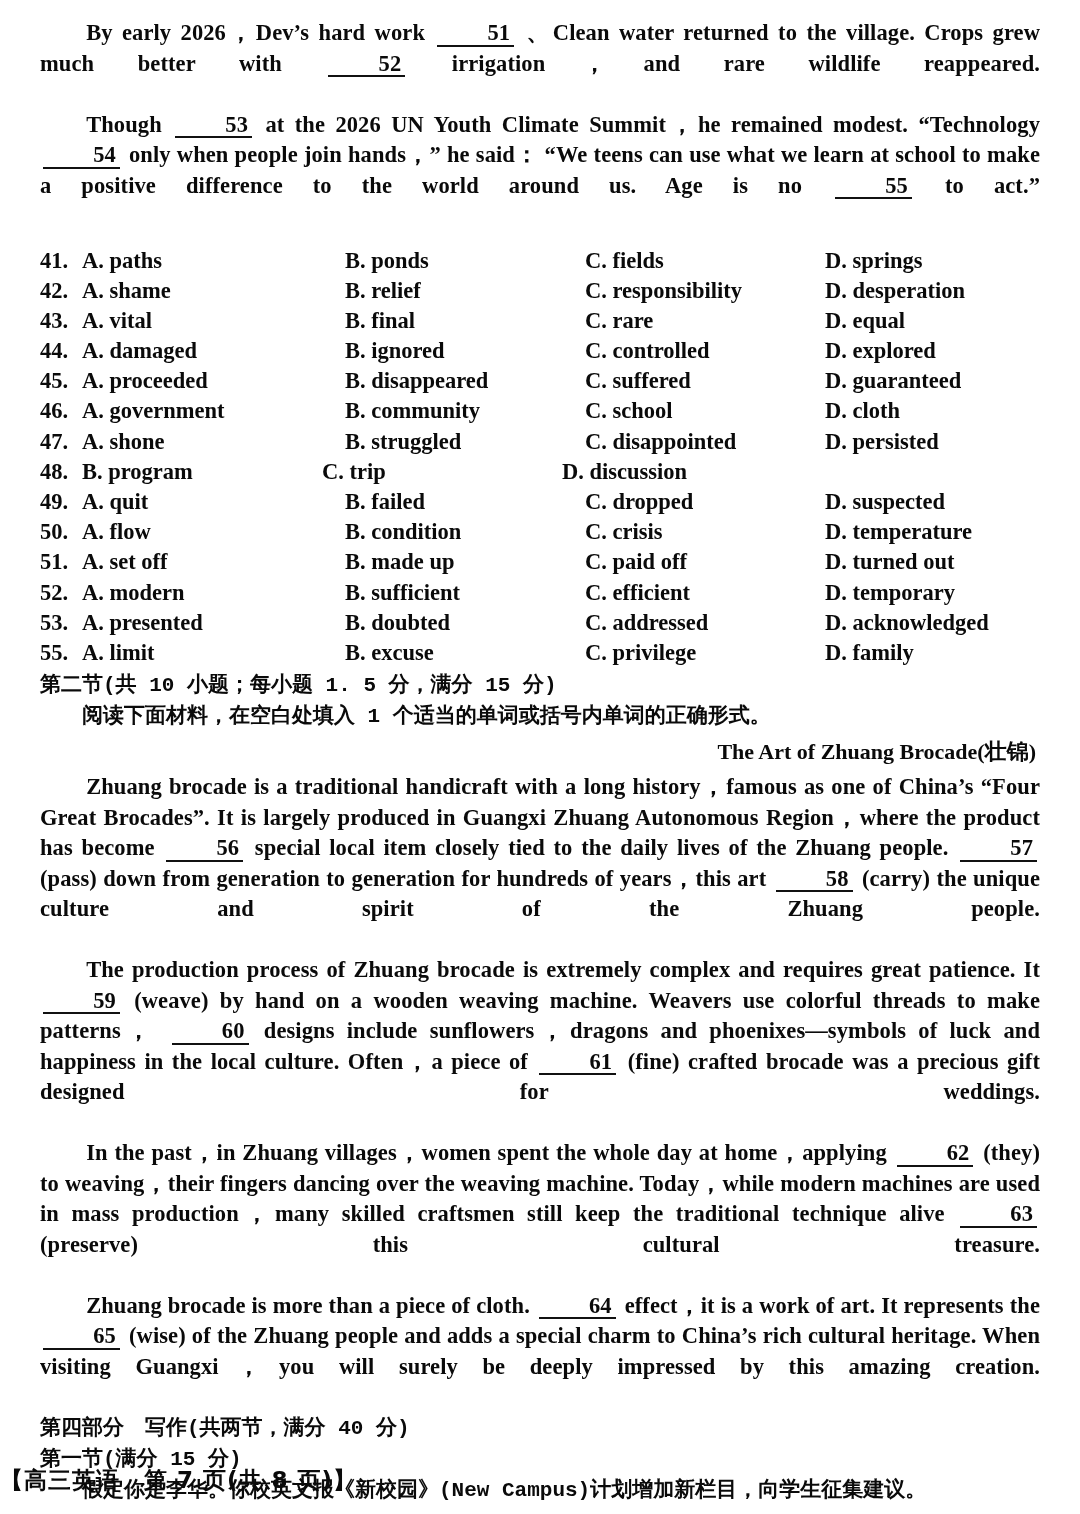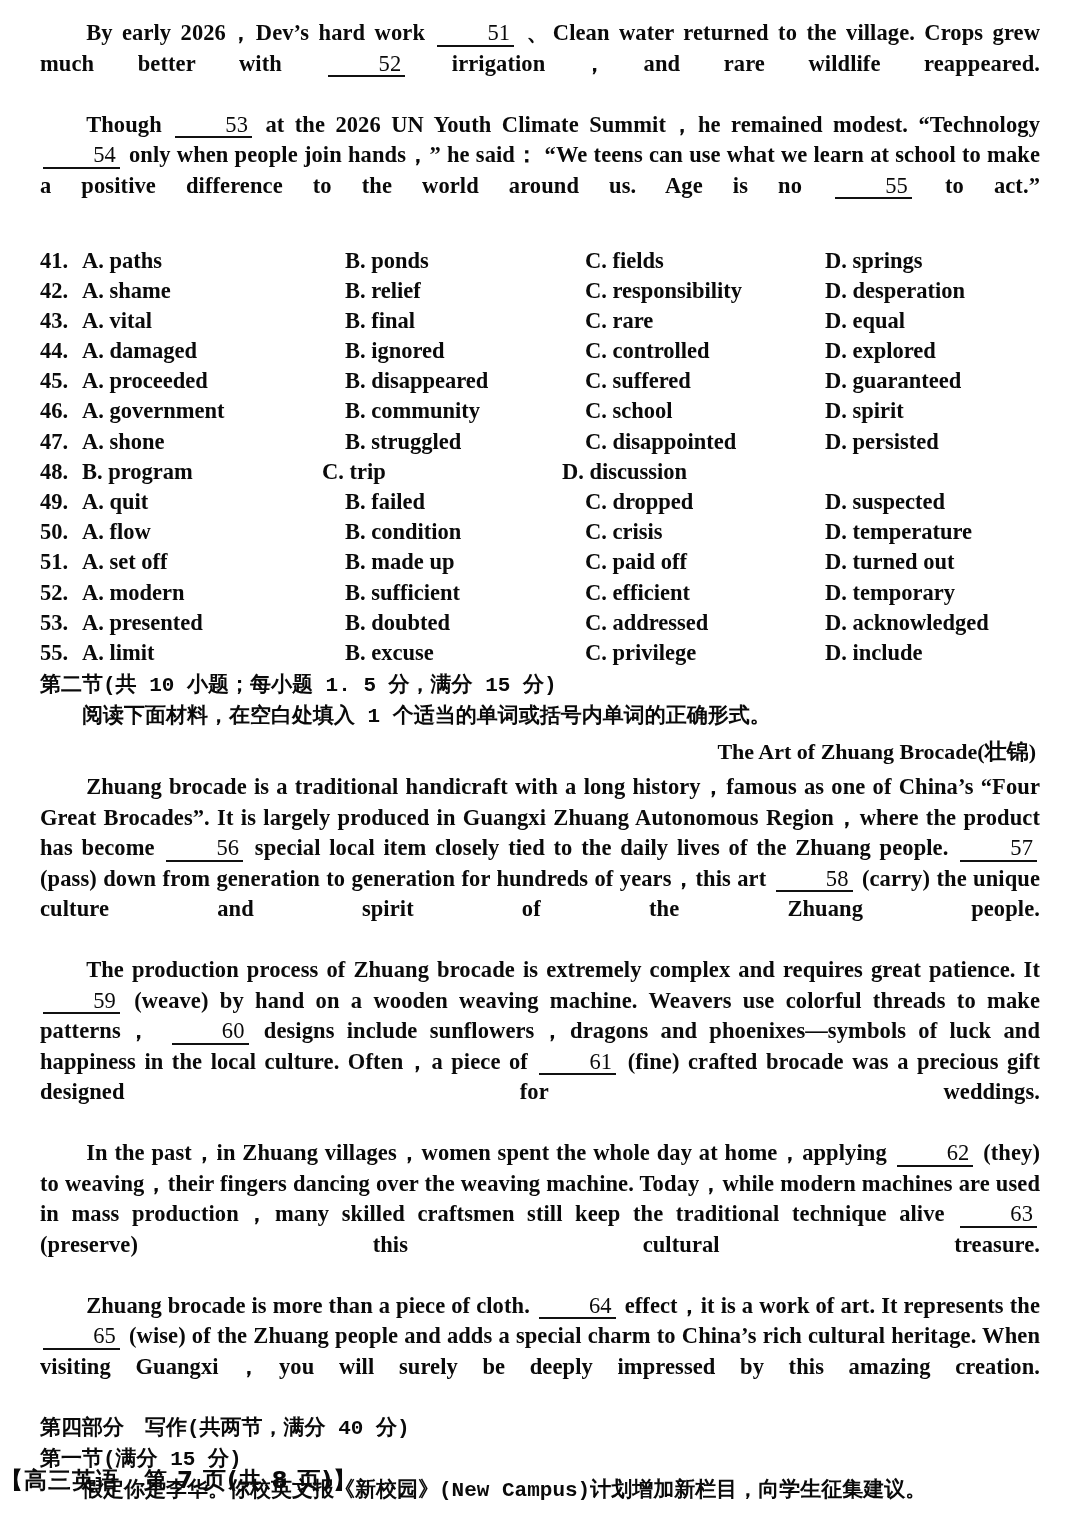--- a/index.html
+++ b/index.html
@@ -45,21 +45,21 @@
     content: "";
     display: inline-block;
     width: 100%;
   }
 
   .blank {
     display: inline-block;
     border-bottom: 2px solid #111;
     padding: 0 4px 0 4px;
     margin: 0 3px;
-    font-weight: 400;
+    font-weight: 700;
     line-height: 1.05;
   }
   .blank.w1 { min-width: 46px; }
   .blank.w2 { min-width: 52px; }
   .blank.w3 { min-width: 58px; }
 
   
   .options {
     margin-top: 16px;
   }
@@ -178,21 +178,21 @@
       <span class="opt-b">B. disappeared</span>
       <span class="opt-c">C. suffered</span>
       <span class="opt-d">D. guaranteed</span>
     </div>
 
     <div class="opt-row">
       <span class="opt-num">46.</span>
       <span class="opt-a">A. government</span>
       <span class="opt-b">B. community</span>
       <span class="opt-c">C. school</span>
-      <span class="opt-d">D. spirit</span>
+      <span class="opt-d">D. cloth</span>
     </div>
 
     <div class="opt-row">
       <span class="opt-num">47.</span>
       <span class="opt-a">A. shone</span>
       <span class="opt-b">B. struggled</span>
       <span class="opt-c">C. disappointed</span>
       <span class="opt-d">D. persisted</span>
     </div>
 
@@ -242,21 +242,21 @@
       <span class="opt-c">C. addressed</span>
       <span class="opt-d">D. acknowledged</span>
     </div>
 
 
     <div class="opt-row">
       <span class="opt-num">55.</span>
       <span class="opt-a">A. limit</span>
       <span class="opt-b">B. excuse</span>
       <span class="opt-c">C. privilege</span>
-      <span class="opt-d">D. include</span>
+      <span class="opt-d">D. family</span>
     </div>
 
   </div>
 
   <div class="cn-head">第二节(共 10 小题；每小题 1. 5 分，满分 15 分)</div>
   <div class="cn-head cn-indent">阅读下面材料，在空白处填入 1 个适当的单词或括号内单词的正确形式。</div>
 
   <div class="center-title">
     <span>The Art of Zhuang Brocade(</span><span class="cnchar">壮锦</span><span>)</span>
   </div>

